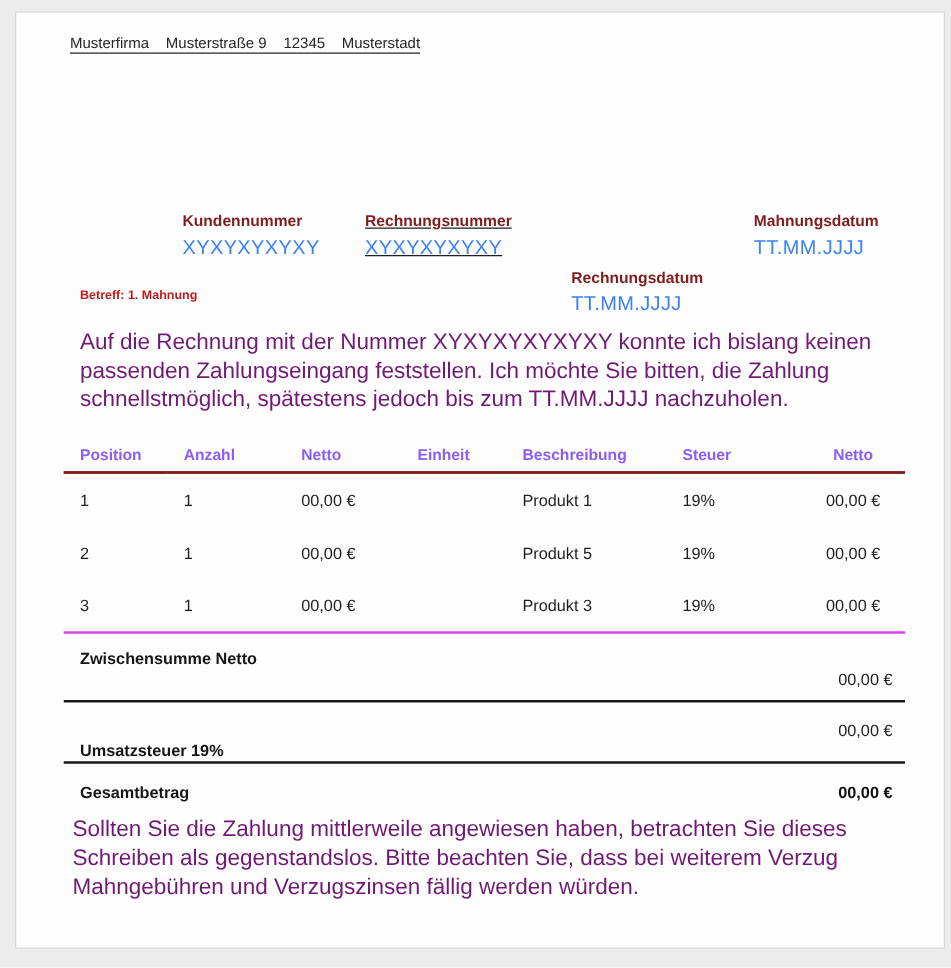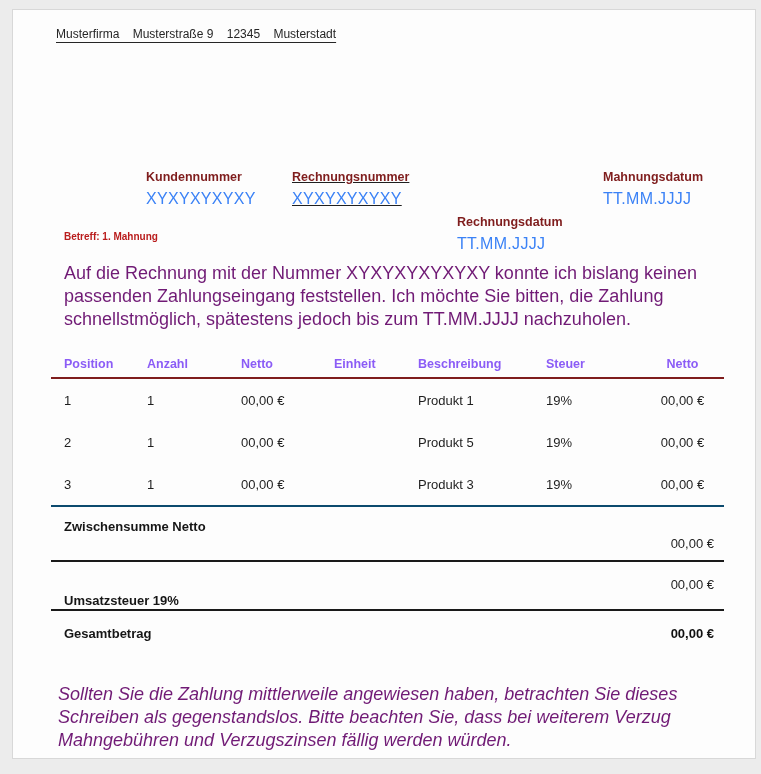--- a/index.html
+++ b/index.html
@@ -53,21 +53,21 @@
     font-size: 10px; font-weight: 700; color: #b91c1c;
   }
   
   .para {
     position: absolute;
     font-size: 18px;
     line-height: 23px;
     color: #701a75;
   }
   .para.intro { left: 51px; top: 252px; width: 655px; }
-  .para.closing { left: 45px; top: 673px; width: 672px; font-style: italic; }
+  .para.closing { left: 45px; top: 642px; width: 672px; }
   
   .invoice-wrap { position: absolute; left: 38px; top: 341px; width: 673px; }
   table.invoice {
     border-collapse: collapse;
     table-layout: fixed;
     width: 673px;
   }
   table.invoice th, table.invoice td {
     padding: 0 0 0 13px;
     text-align: left;
@@ -80,21 +80,21 @@
     font-size: 12.5px;
     font-weight: 700;
     color: #8b5cf6;
     height: 26px;
     border-bottom: 2px solid #7f1d1d;
     vertical-align: middle;
   }
   table.invoice td { font-size: 13px; color: #1e1e1e; height: 42px; }
   table.invoice .num { text-align: center; padding-right: 10px; padding-left: 0; }
   
-  .summary { width: 673px; border-top: 2px solid #0c4a6e; }
+  .summary { width: 673px; border-top: 2px solid #d946ef; }
   .summary-row {
     position: relative;
     border-bottom: 2px solid #1a1a1a;
   }
   .summary-row:last-child { border-bottom: none; }
   .summary-row .s-label {
     font-size: 13px; font-weight: 700; color: #161616;
     padding-left: 13px;
   }
   .summary-row .s-value {

